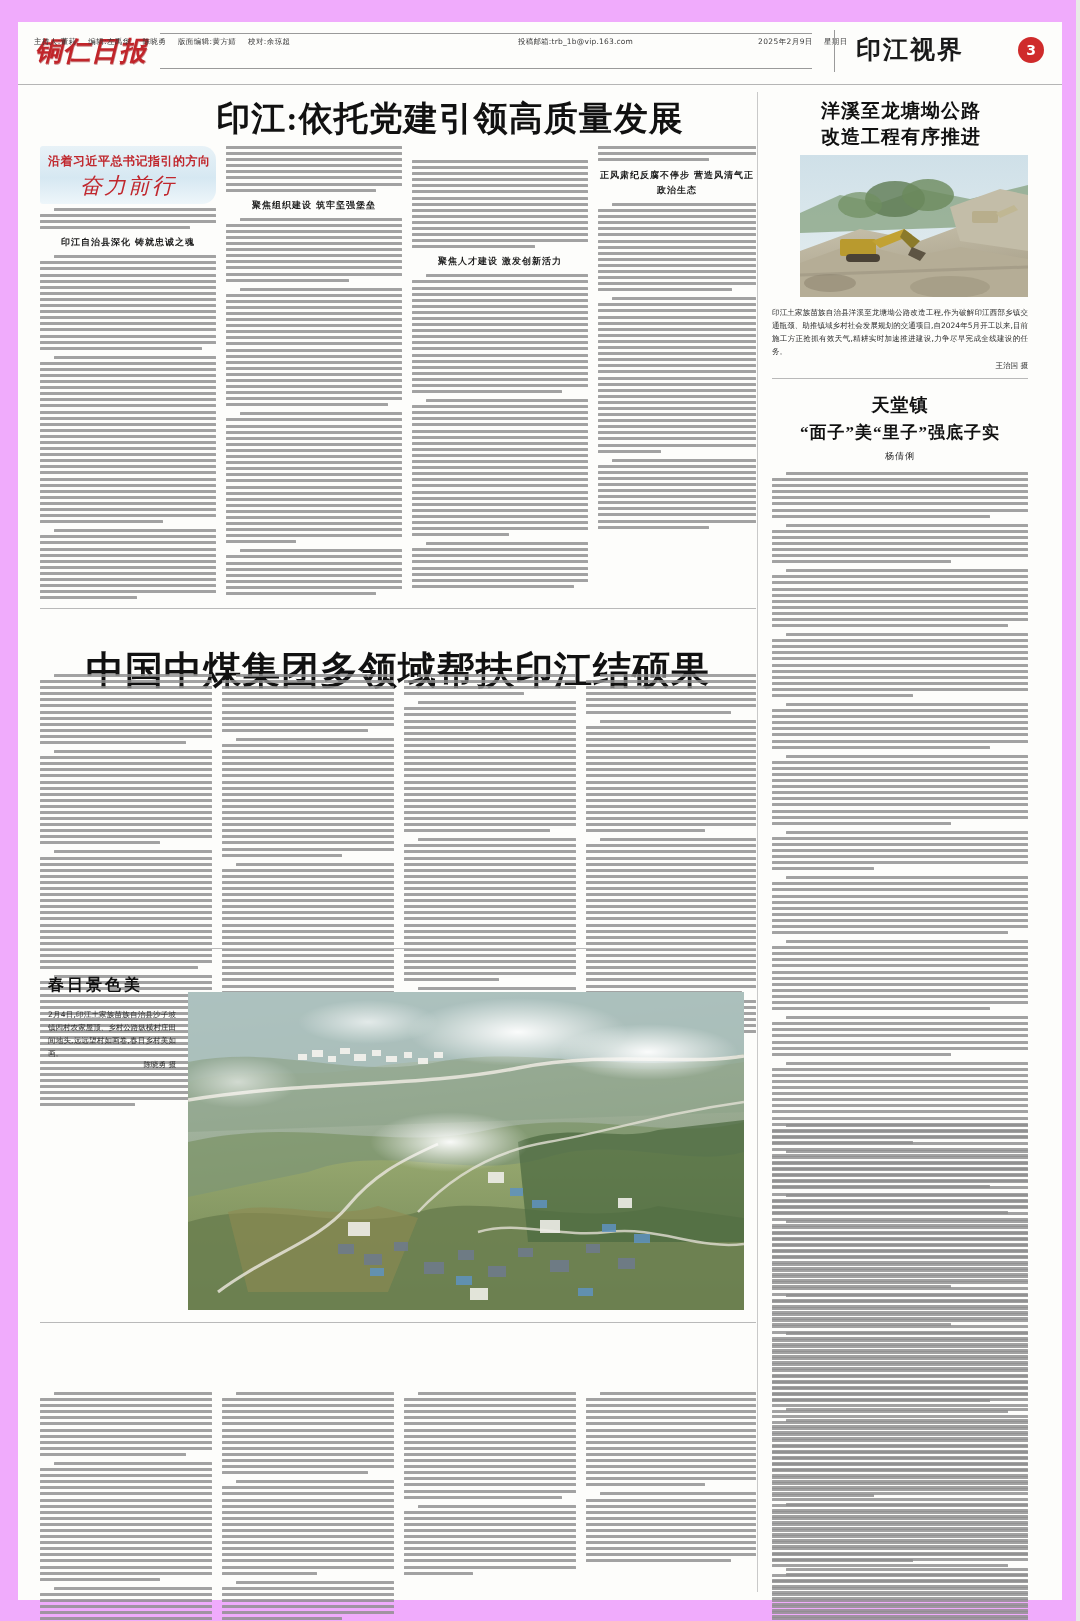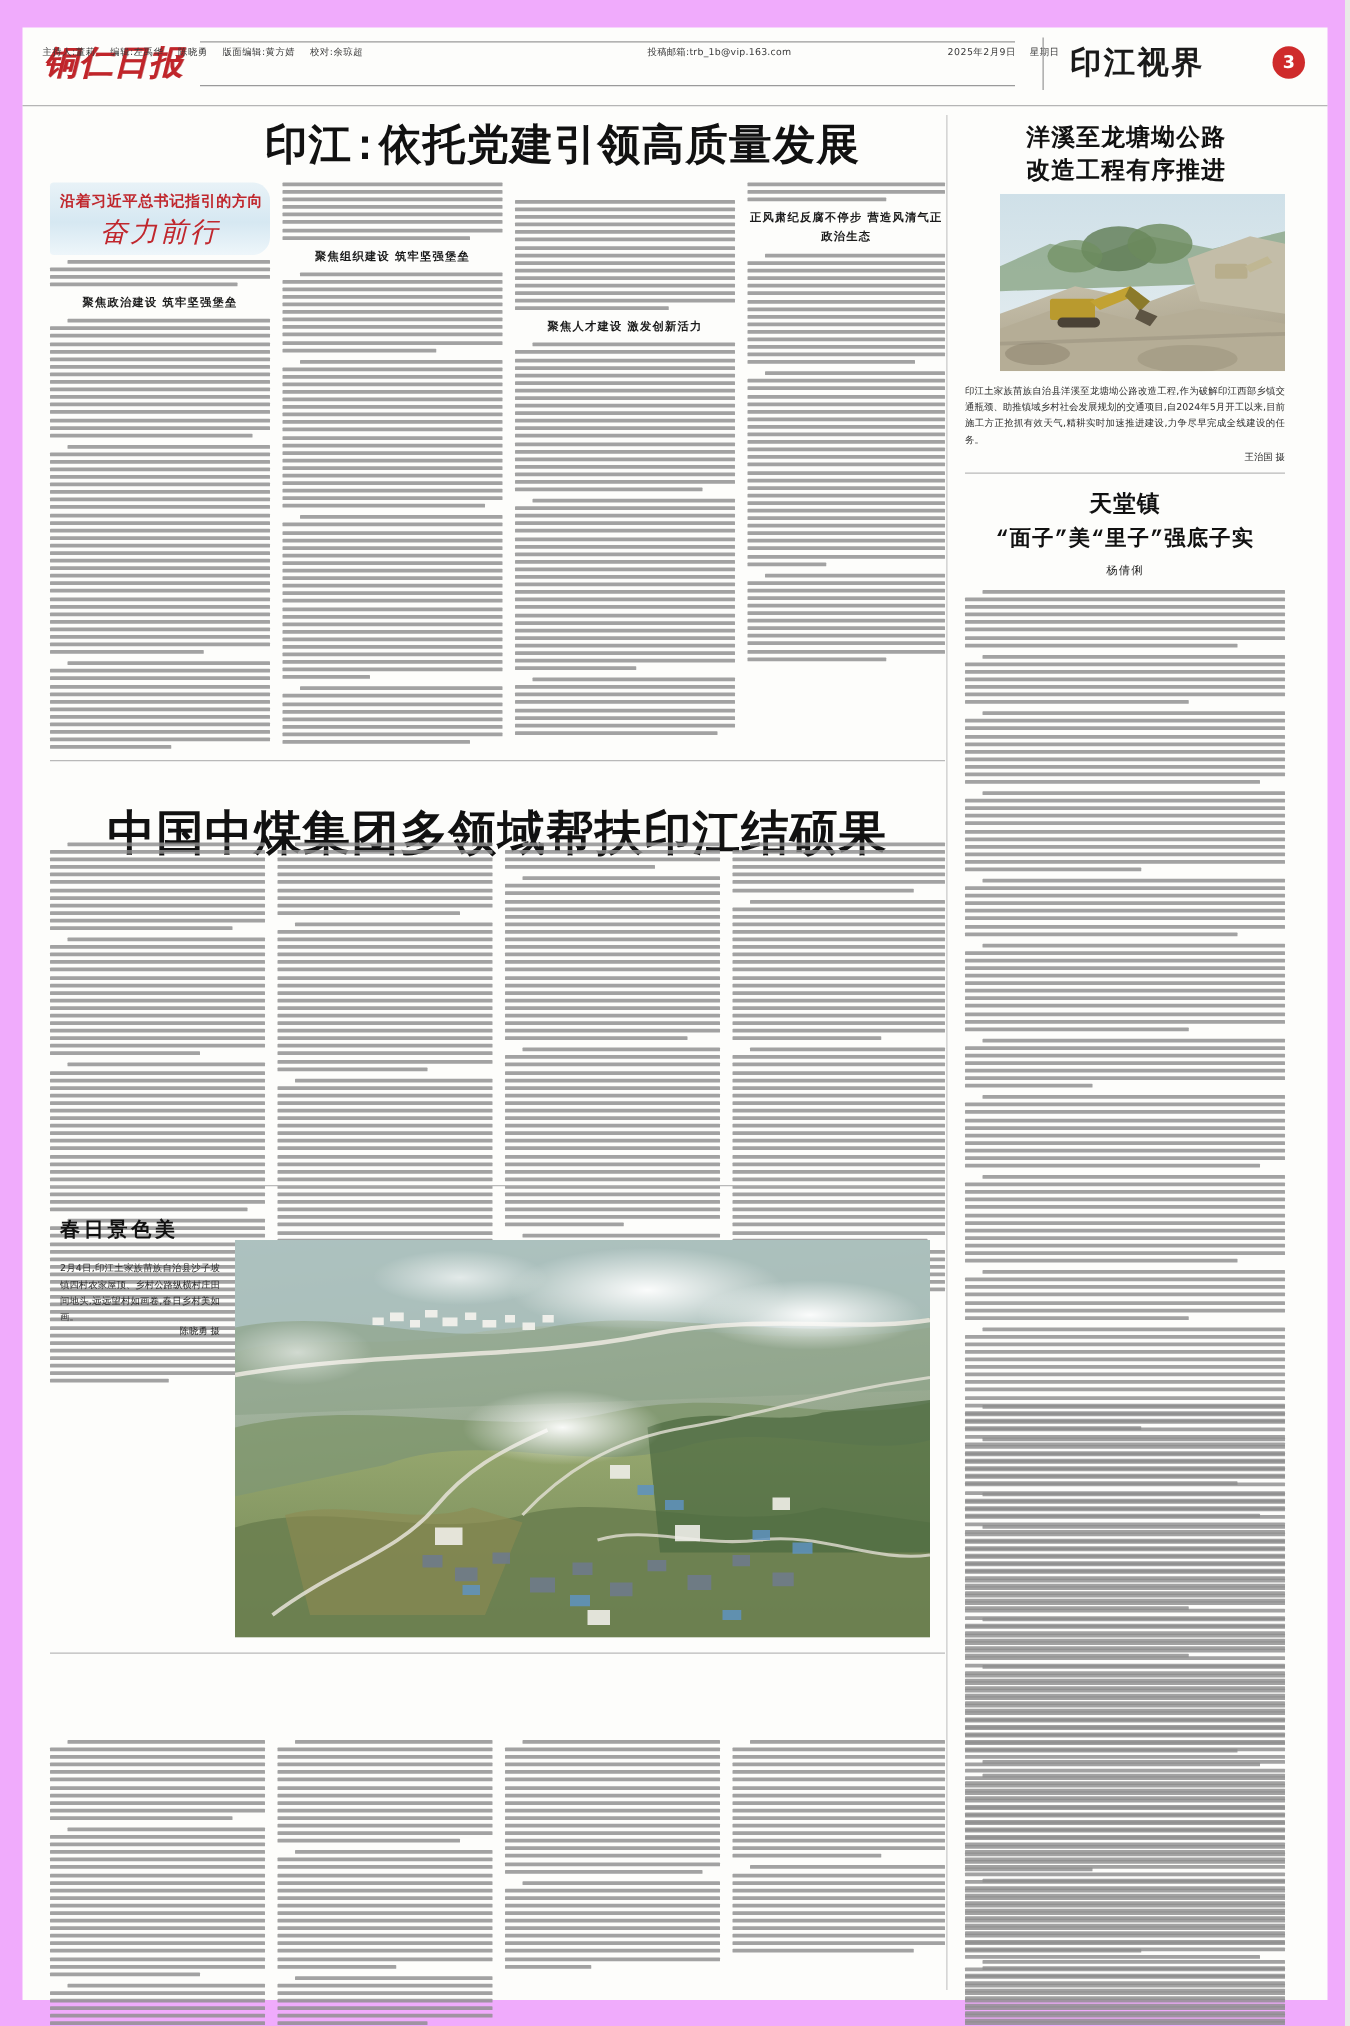--- a/index.html
+++ b/index.html
@@ -47,21 +47,21 @@
     background:#cf2b2b;color:#fff;font-size:14px;font-weight:bold;
     text-align:center;line-height:26px;
   }
   .mast-underline{position:absolute;left:18px;top:84px;width:1044px;height:1px;background:#b5b5b5;}
 
   
   .vrule{position:absolute;width:1px;background:#c9c9c9;}
   .hrule{position:absolute;height:1px;background:#b9b9b9;}
 
   .headline{
-    font-family:Liberation Mono, monospace;
+    font-family:Liberation Serif, serif;
     font-weight:bold;color:#111;text-align:center;letter-spacing:1px;
   }
 
   
   .col{position:absolute;}
   .para{margin-bottom:6px;}
   .ln{height:3px;background:#8e8e8e;margin-bottom:3.1px;border-radius:.5px;opacity:.82;}
   .ln.i{margin-left:14px;}
   .ln.s70{width:70%;}
   .ln.s55{width:55%;}
@@ -147,21 +147,21 @@
     <div class="l2">奋力前行</div>
   </div>
 
   <div class="col" style="left:40px;top:208px;width:176px;">
     <div class="para">
       <div class="ln i"></div>
         <div class="ln"></div>
         <div class="ln"></div>
         <div class="ln s85"></div>
     </div>
-    <div class="sec-label">聚焦政治建设 筑牢坚强堡垒</div>
+    <div class="sec-label">印江自治县深化 铸就忠诚之魂</div>
     <div class="para">
       <div class="ln i"></div>
         <div class="ln"></div>
         <div class="ln"></div>
         <div class="ln"></div>
       <div class="ln"></div>
         <div class="ln"></div>
         <div class="ln"></div>
         <div class="ln"></div>
       <div class="ln"></div>

